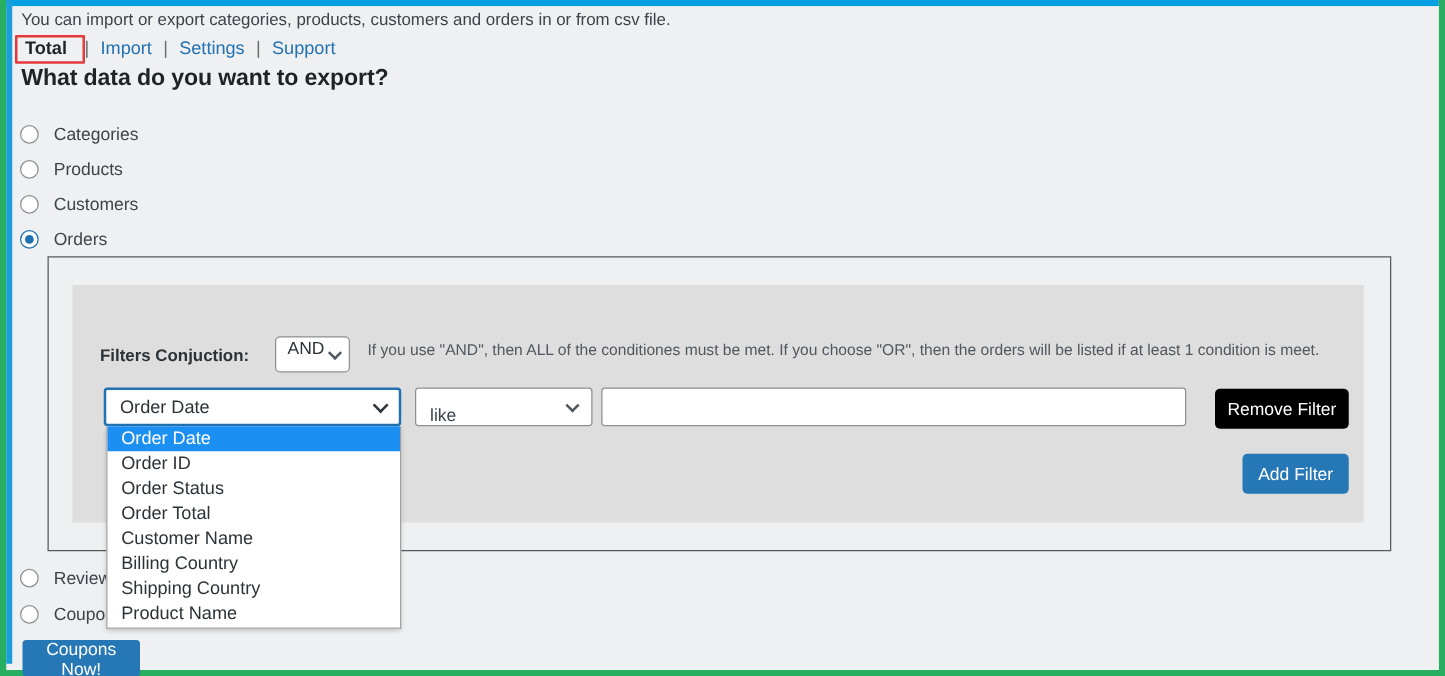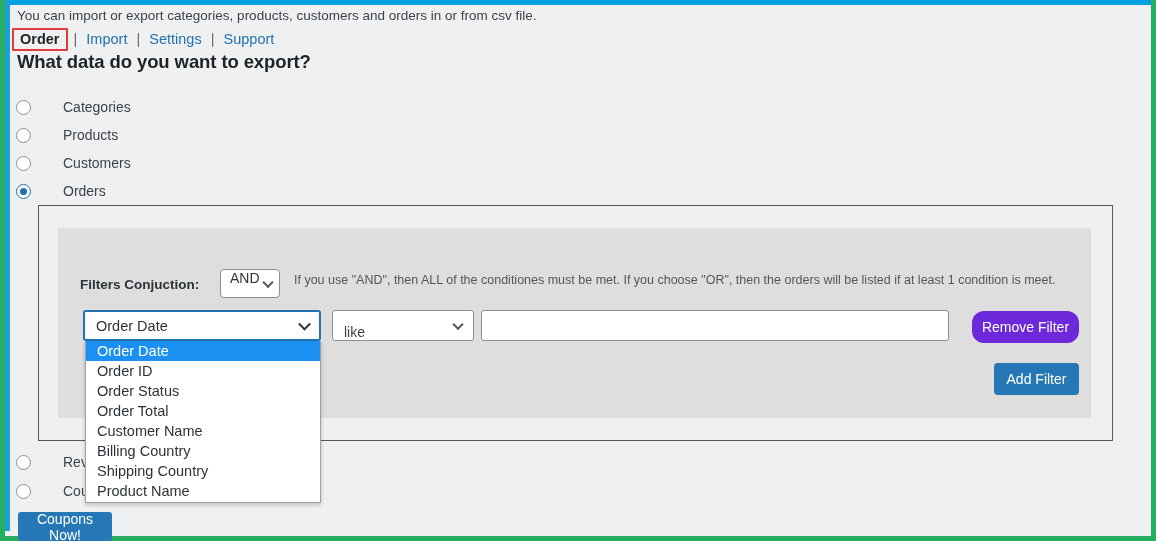--- a/index.html
+++ b/index.html
@@ -61,21 +61,21 @@
   .heading {
     position: absolute; left: 7px; top: 46px;
     font-size: 18.5px; font-weight: bold; color: #1d2327;
     letter-spacing: -0.1px;
   }
 
   .radio-row {
     position: absolute; left: 6px;
     height: 22px;
     display: flex; align-items: center;
-    font-size: 14px; color: #3c434a; gap: 20px;
+    font-size: 14px; color: #3c434a;
   }
   .radio {
     width: 15px; height: 15px; border-radius: 50%;
     border: 1px solid #8c8f94; background: #fff;
     display: inline-block; position: relative;
     flex: 0 0 auto;
   }
   .radio.checked { border-color: #2271b1; }
   .radio.checked::after {
     content: ""; position: absolute;
@@ -169,22 +169,21 @@
   .btn {
     position: absolute;
     border: none; border-radius: 4px;
     color: #fff; font-size: 14px;
     font-family: "Liberation Sans", sans-serif;
     cursor: pointer;
     display: flex; align-items: center; justify-content: center;
   }
   .btn-remove {
     left: 962px; top: 306px; width: 107px; height: 32px;
-    background: #6d28d9;
-    border-radius: 12px;
+    background: #000000;
   }
   .btn-add {
     left: 984px; top: 358px; width: 85px; height: 32px;
     background: #2578b5;
   }
   .btn-export {
     left: 8px; top: 507px; width: 94px; height: 29px;
     background: #2578b5; border-radius: 3px;
   }
 </style>
@@ -193,21 +192,21 @@
 
 <div id="page">
   <div id="blue-top"></div>
   <div id="blue-left"></div>
 
   <div id="content">
 
     <div class="intro">You can import or export categories, products, customers and orders in or from csv file.</div>
 
     <div class="tabs">
-      <span class="tab-current">Order</span>
+      <span class="tab-current">Total</span>
       <span class="sep">|</span>
       <a class="tab-link" href="#">Import</a>
       <span class="sep">|</span>
       <a class="tab-link" href="#">Settings</a>
       <span class="sep">|</span>
       <a class="tab-link" href="#">Support</a>
     </div>
     <div class="redbox"></div>
 
     <div class="heading">What data do you want to export?</div>

